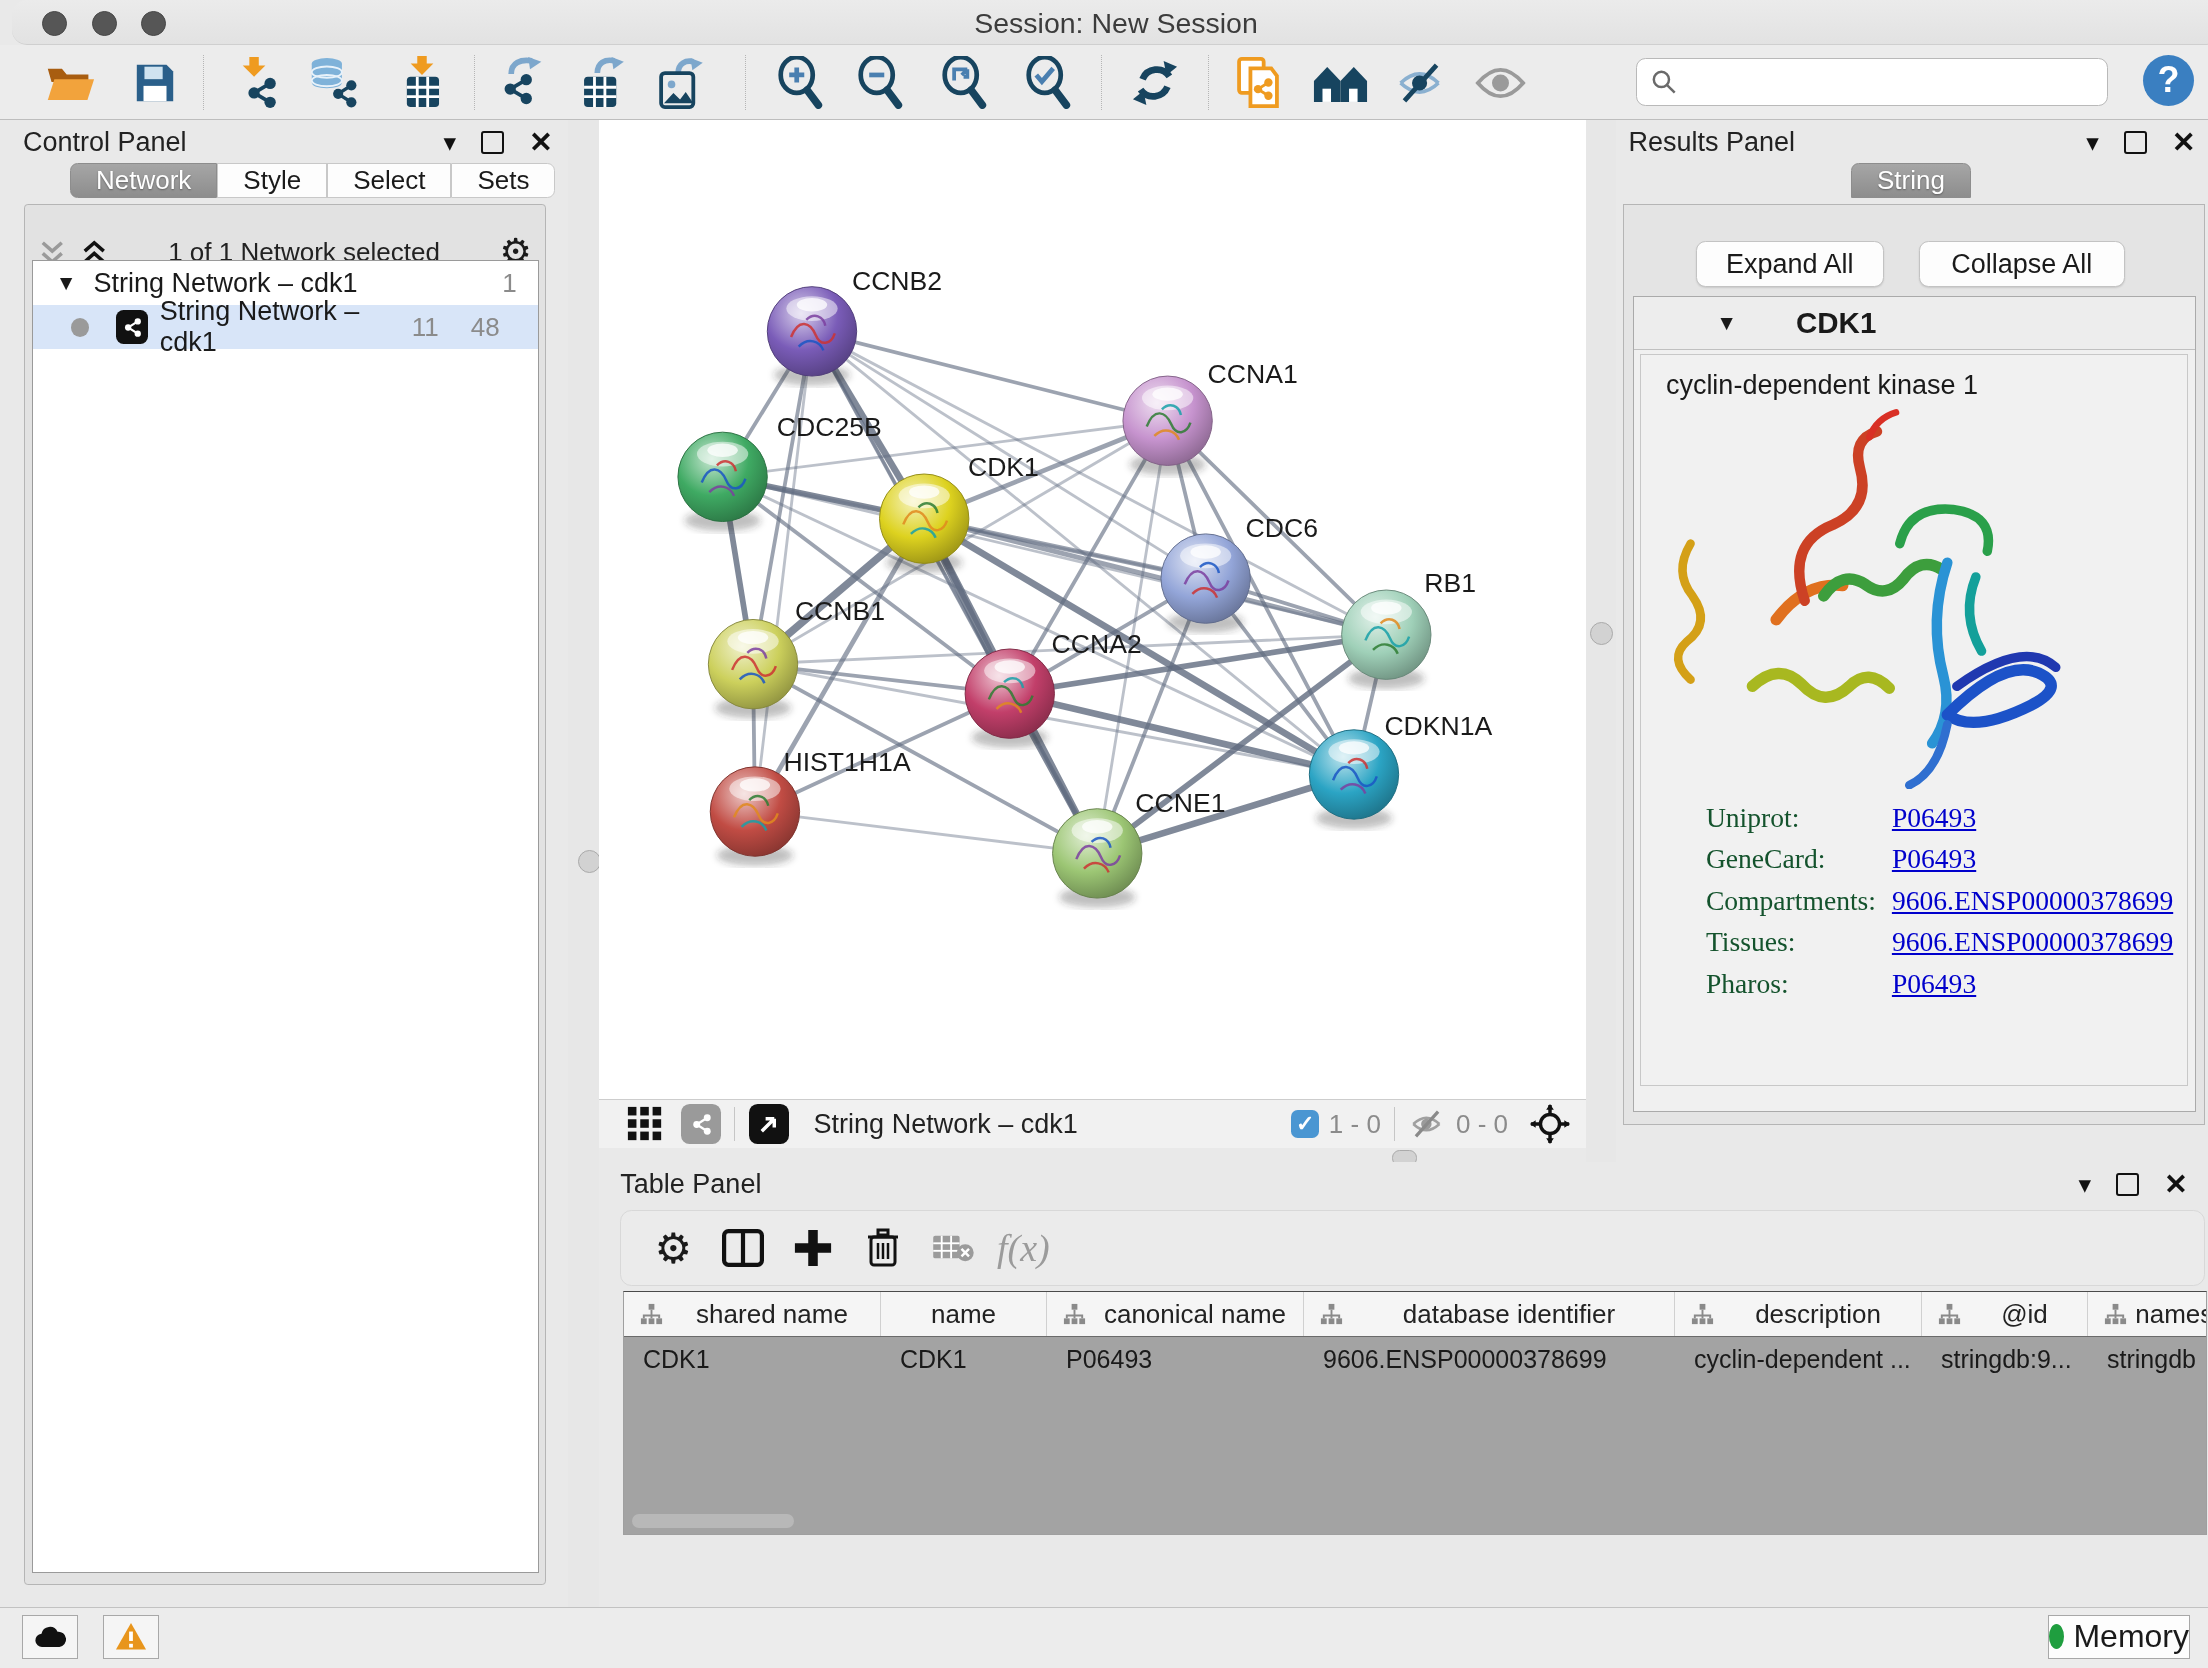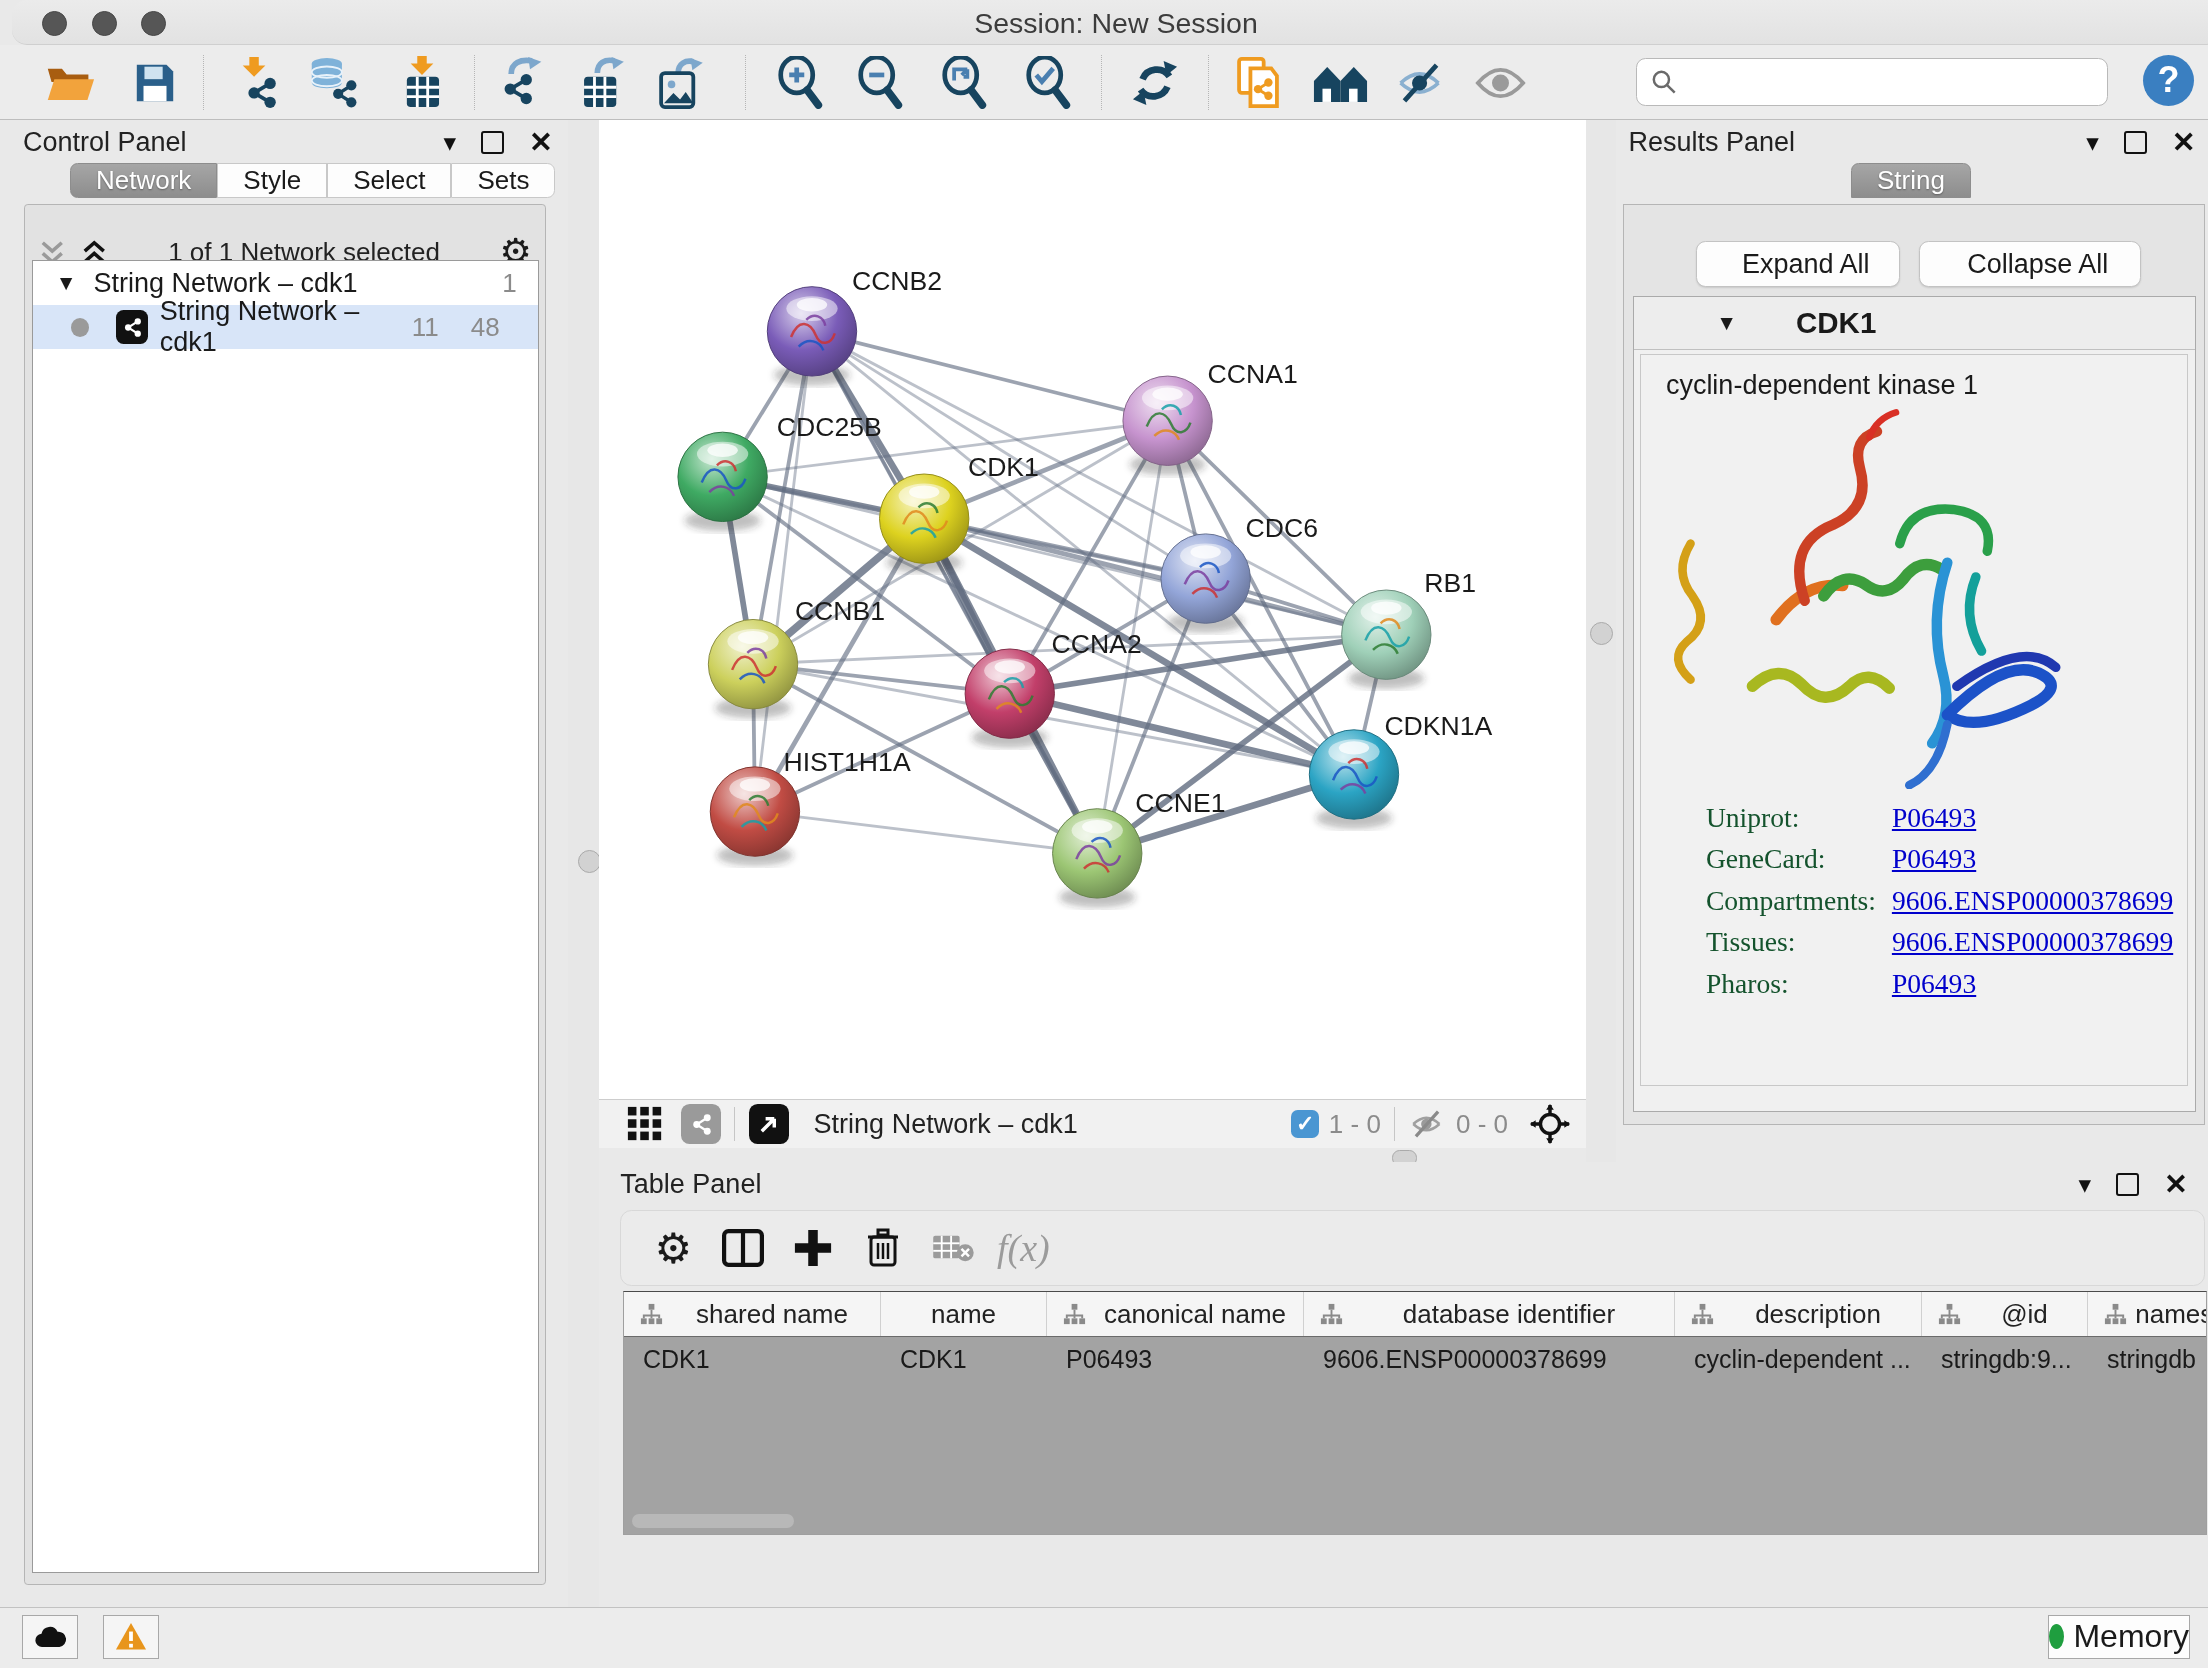--- a/index.html
+++ b/index.html
@@ -56,21 +56,21 @@
   .cb-count{font-size:26px;color:#8b8b8b;margin-left:9.5px;}
   #cb-check{width:28.5px;height:28.5px;background:#4a96d2;border-radius:6.7px;color:#fff;font-size:22px;
             font-weight:bold;display:flex;align-items:center;justify-content:center;margin-left:auto;}
   
   #canvas-gap-r{position:absolute;left:1586px;top:120px;width:30px;height:1488px;background:#e7e7e7;}
   #results-panel{position:absolute;left:1617px;top:120px;width:592px;height:1046px;background:#e9e9e9;}
   #rp-header{position:absolute;left:11.4px;right:13.3px;top:5.7px;display:flex;justify-content:space-between;align-items:center;gap:28px;}
   #rp-tab{position:absolute;left:234px;top:43px;border-radius:7.6px 7.6px 0 0;}
   #rp-sunken{position:absolute;left:5.7px;top:84px;width:580px;height:919px;background:#e4e4e4;border:1px solid #b5b5b5;}
   .rp-btn{position:absolute;top:36px;height:44px;background:#fdfdfd;border:1px solid #c3c3c3;border-radius:9.5px;
-          font-size:27px;display:flex;align-items:center;justify-content:center;box-shadow:0 1px 1.9px rgba(0,0,0,.12);padding-left:16px;}
+          font-size:27px;display:flex;align-items:center;justify-content:center;box-shadow:0 1px 1.9px rgba(0,0,0,.12);}
   #rp-card{position:absolute;left:9.5px;top:91px;width:561px;height:814px;background:#f0f0f0;border:1px solid #aaa;}
   #rp-card-head{height:52px;background:#ededed;border-bottom:1px solid #c0c0c0;display:flex;align-items:center;}
   #rp-gene{font-size:29.5px;font-weight:bold;margin-left:59px;}
   #rp-content{position:absolute;left:5.7px;top:57px;width:546px;height:730px;background:#f1f1f1;border:1px solid #c8c8c8;overflow:hidden;}
   #rp-desc{font-size:27px;margin:15px 0 0 25px;}
   #xl-title{font-family:"Liberation Serif",serif;font-weight:bold;font-size:29.5px;margin:9.5px 0 1.9px 42px;}
   .xl-row{display:flex;font-family:"Liberation Serif",serif;font-size:27.6px;margin:9.5px 0 0 65px;}
   .xl-label{width:186px;color:#14532d;}
   .xl-value{color:#0000cc;text-decoration:underline;}
   

